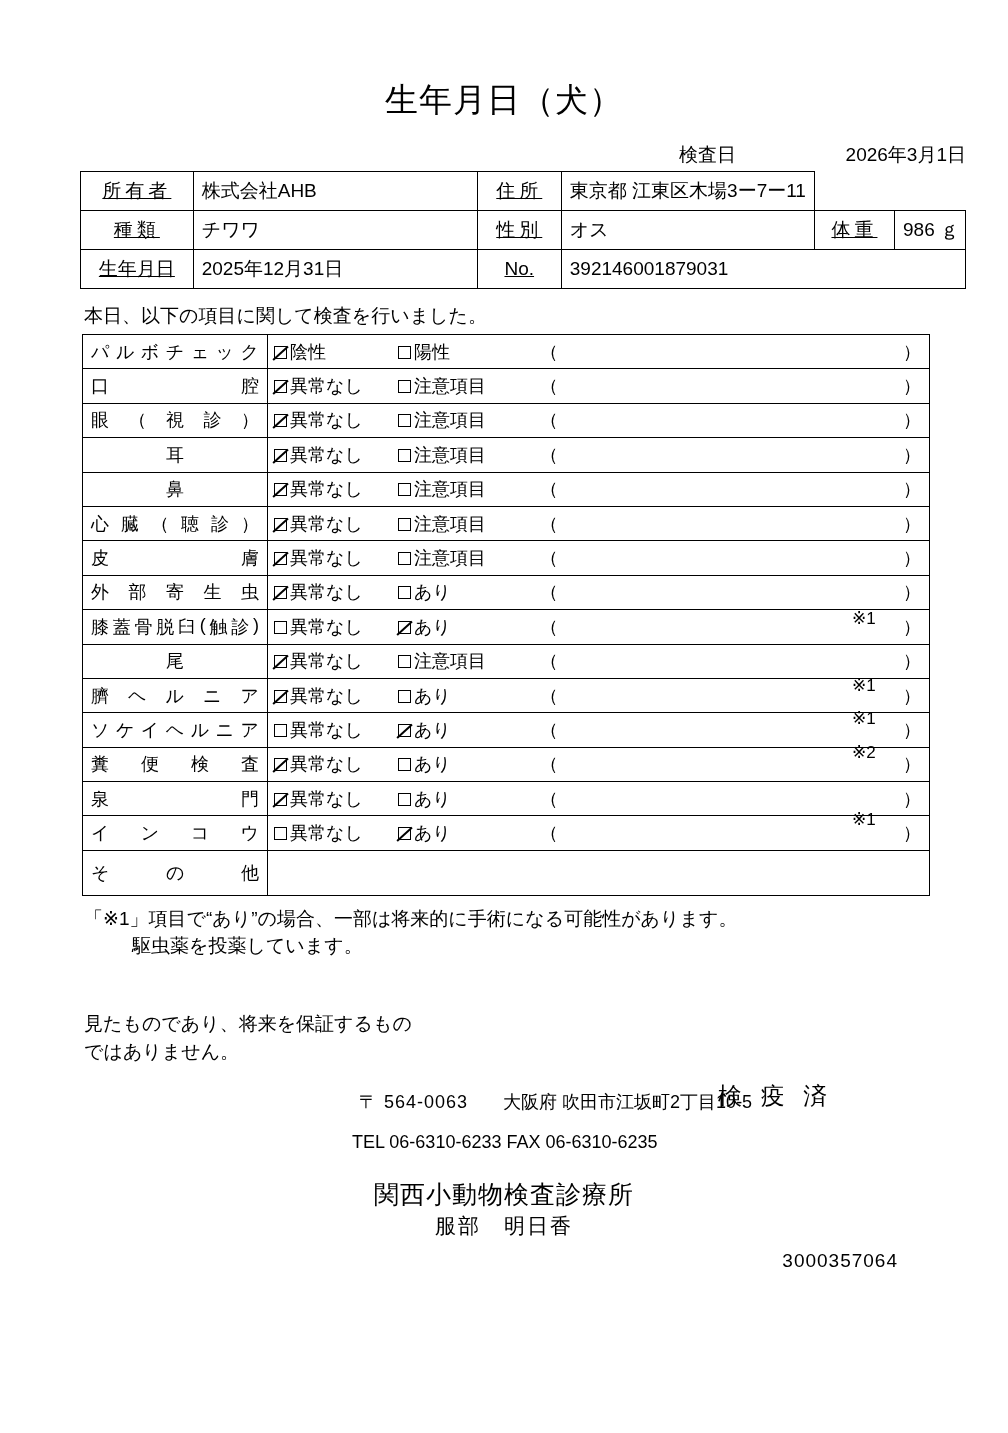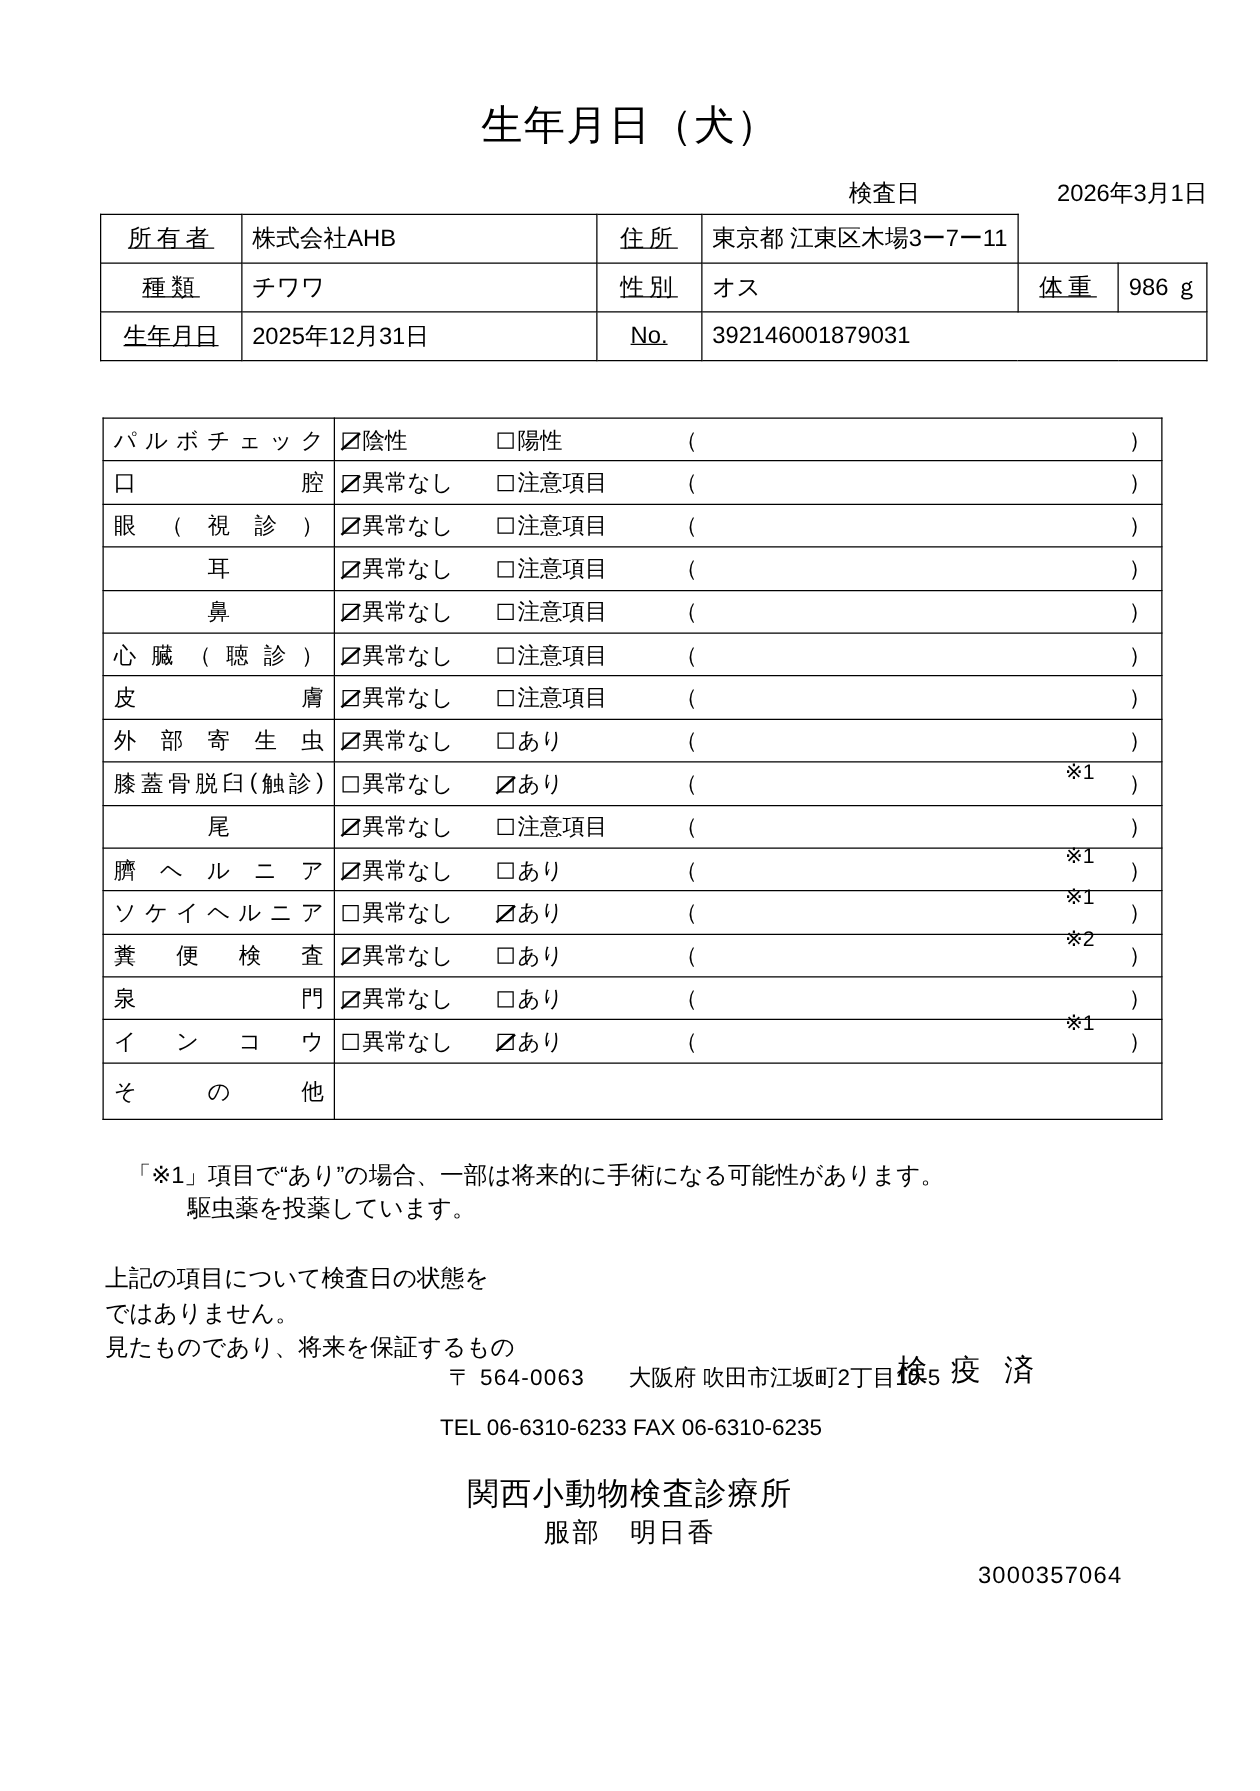--- a/index.html
+++ b/index.html
@@ -175,25 +175,24 @@
     font-size: 17px;
     white-space: nowrap;
     transform: translateY(-50%);
   }
   .items tr.other td.blank { border-left: 1.5px solid #000; }
 
   
   .footnotes {
     position: absolute;
     left: 84px;
-    top: 928px;
+    top: 906px;
     font-size: 19px;
     line-height: 1.42;
     width: 890px;
-    margin-left: 18px;
   }
   .footnotes .ind { padding-left: 48px; display: block; }
 
   
   .statement {
     position: absolute;
     left: 84px;
     top: 1010px;
     font-size: 19px;
     line-height: 1.45;
@@ -283,20 +282,21 @@
     </tr>
     <tr>
       <td class="lbl tight">生年月日</td>
       <td class="val">2025年12月31日</td>
       <td class="lbl tight">No.</td>
       <td class="val" colspan="3">392146001879031</td>
     </tr>
   </tbody>
     </table>
 
+  <div class="intro">本日、以下の項目に関して検査を行いました。</div>
 
   <table class="items">
     <tbody id="items-body">
         <tr>
           <td class="name">
             <span class="sp">
               <span>パ</span>
               <span>ル</span>
               <span>ボ</span>
               <span>チ</span>
@@ -540,23 +540,22 @@
         </tr>
       </tbody>
   </table>
 
   <div class="footnotes">
     <div>「※1」項目で“あり”の場合、一部は将来的に手術になる可能性があります。</div>
     <span class="ind">駆虫薬を投薬しています。</span>
   </div>
 
   <div class="statement">
-    <div>上記の項目について検査日の状態を</div>
+    <div>見たものであり、将来を保証するもの</div>
     <div>ではありません。</div>
-    <div>見たものであり、将来を保証するもの</div>
   </div>
 
   <div class="stamp">検 疫 済</div>
 
   <div class="addr">
     <span class="zip">〒 564-0063</span>
     &nbsp;&nbsp;&nbsp;&nbsp;&nbsp;
     <span>大阪府 吹田市江坂町2丁目10-5</span>
   </div>
   <div class="tel">TEL 06-6310-6233  FAX 06-6310-6235</div>

